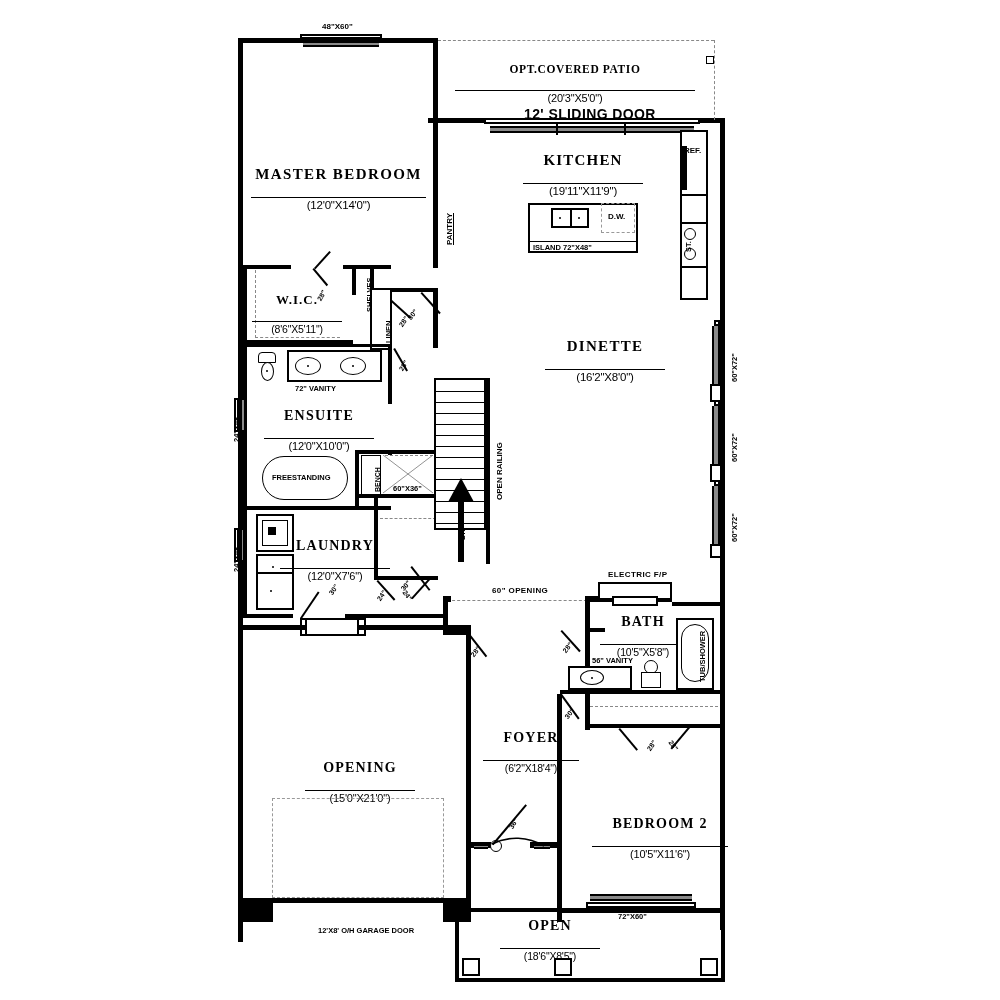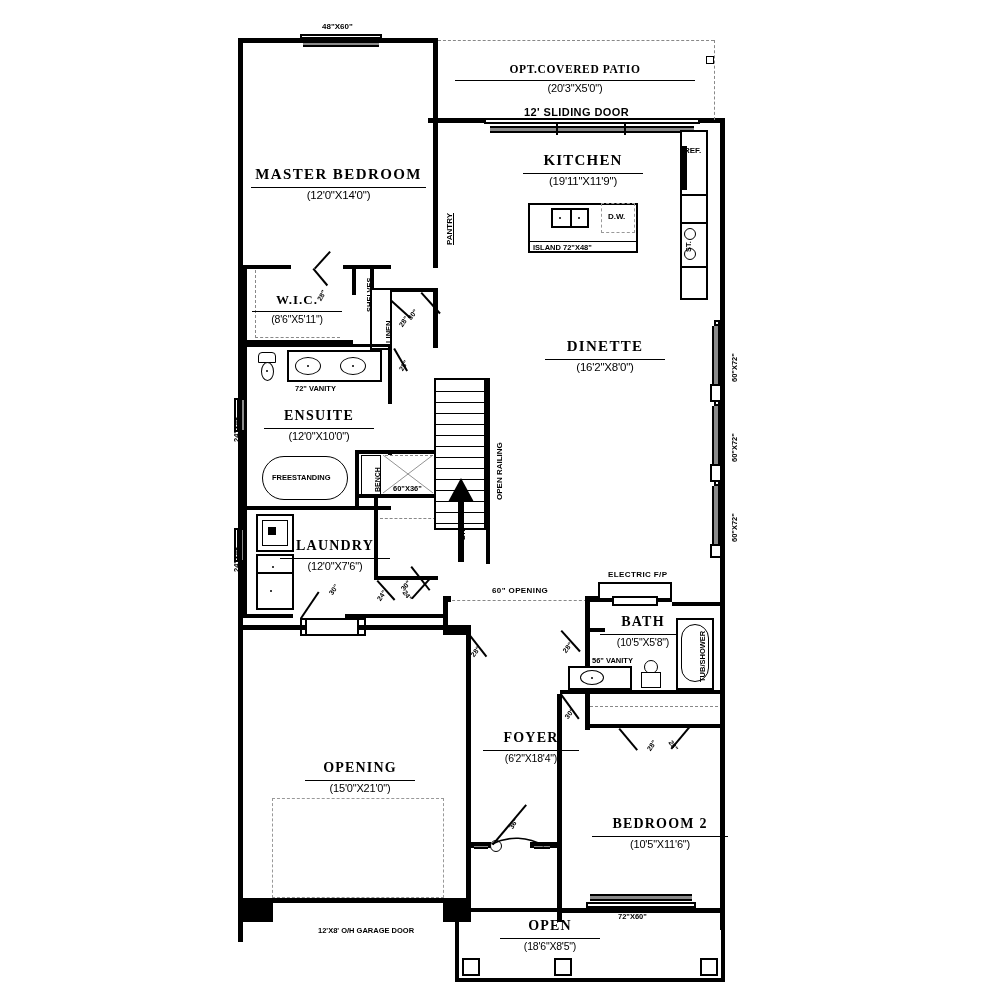--- a/index.html
+++ b/index.html
@@ -122,34 +122,34 @@
     font-family: "Liberation Serif", serif;
     color: #000;
     white-space: nowrap;
   }
   .rlabel .nm {
     display: block;
     font-weight: bold;
     font-size: 15px;
     letter-spacing: 1.4px;
     border-bottom: 1.5px solid #000;
-    padding-bottom: 4px;
+    padding-bottom: 14px;
     line-height: 17px;
   }
   .rlabel .dim {
     display: block;
     font-family: "Liberation Sans", sans-serif;
     font-size: 11.5px;
     letter-spacing: -0.2px;
     margin-top: 1px;
   }
   .tlabel {
     position: absolute;
     font-family: "Liberation Sans", sans-serif;
-    font-size: 11px;
+    font-size: 14px;
     letter-spacing: 0.4px;
     color: #000;
     white-space: nowrap;
     font-weight: bold;
   }
   .tiny {
     position: absolute;
     font-family: "Liberation Sans", sans-serif;
     font-size: 7px;
     color: #000;

